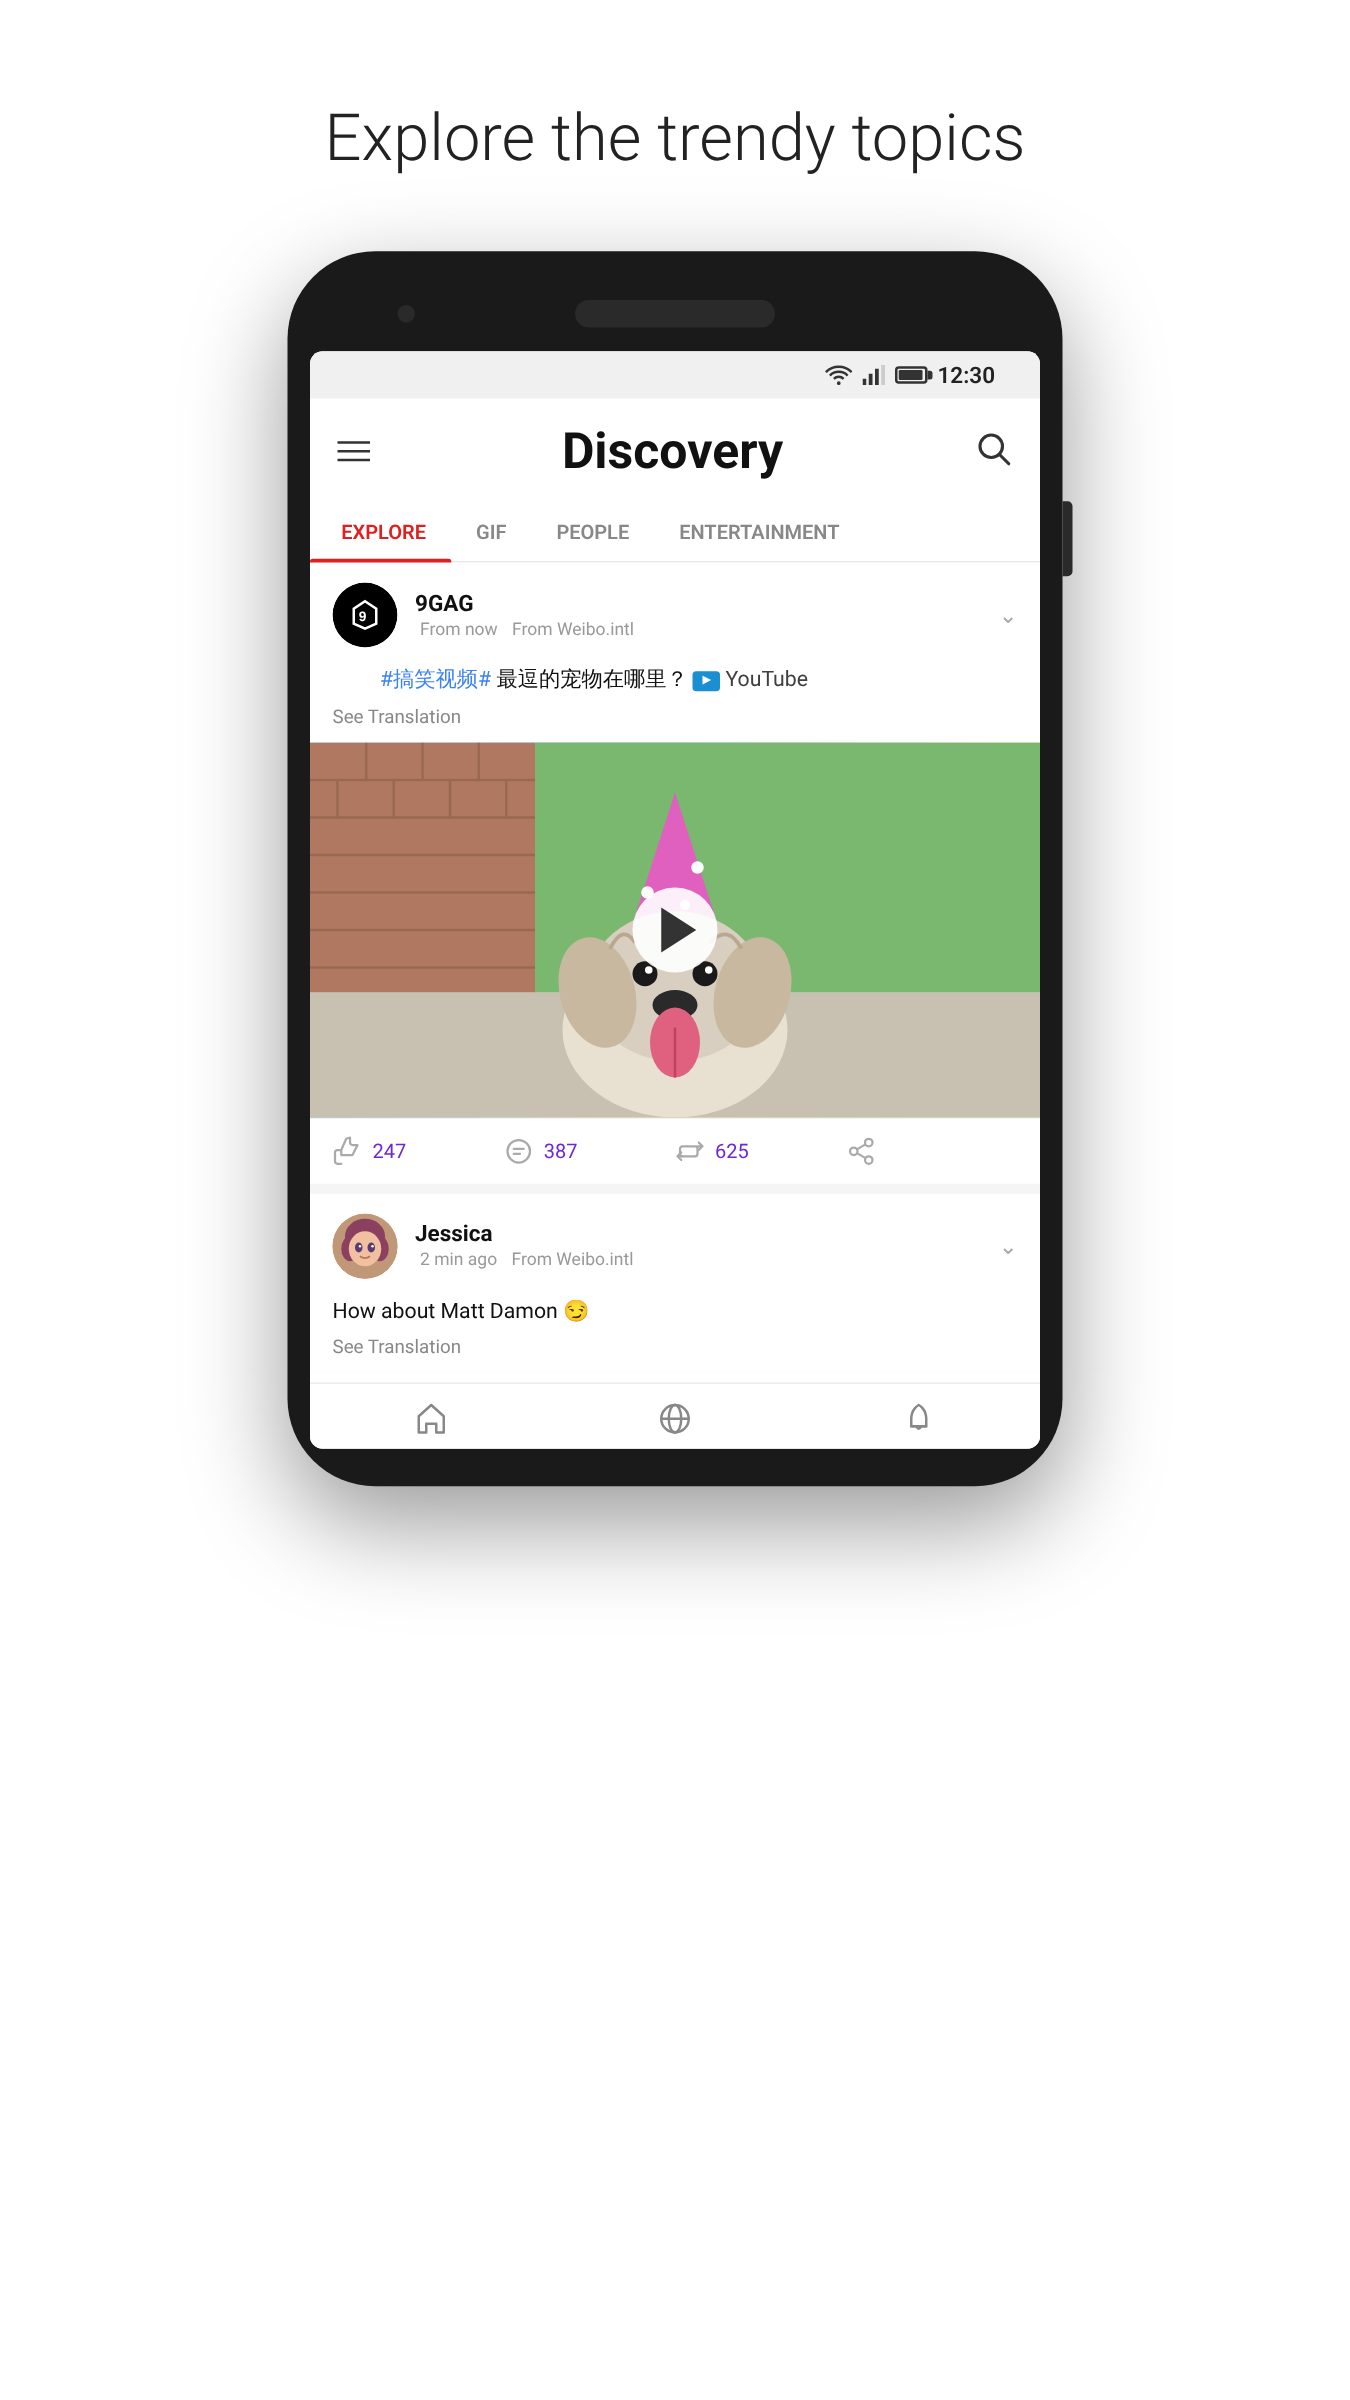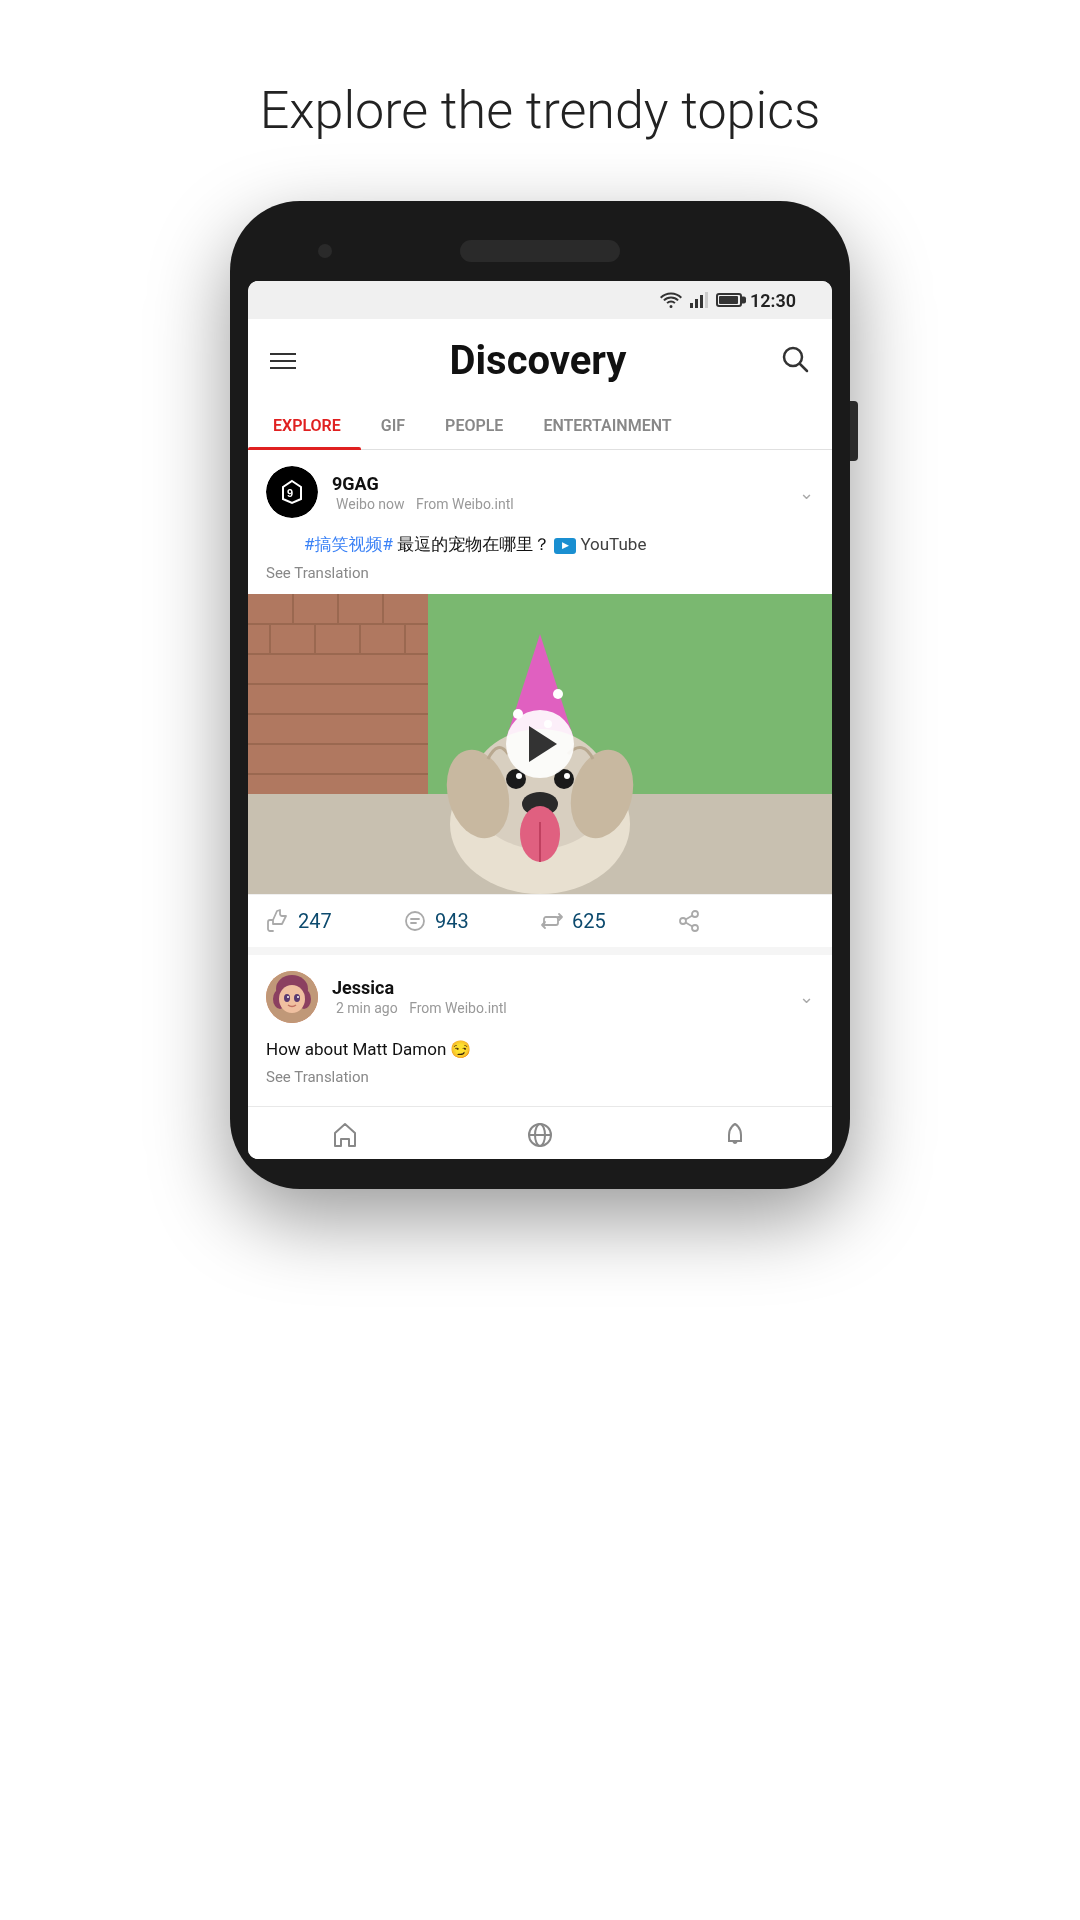--- a/index.html
+++ b/index.html
@@ -323,22 +323,22 @@
       gap: 0;
     }
     .action-item {
       display: flex;
       align-items: center;
       gap: 8px;
       flex: 1;
       cursor: pointer;
     }
     .action-count {
-      font-size: 20px;
-      color: #0c4a6e;
+      font-size: 16px;
+      color: #6d28d9;
     }
 
     
     .bottom-nav {
       display: flex;
       background: #fff;
       border-top: 1px solid #e8e8e8;
       padding: 14px 0 10px;
     }
     .nav-item {
@@ -444,21 +444,21 @@
               <svg width="38" height="38" viewBox="0 0 38 38">
                 <rect width="38" height="38" rx="19" fill="#000"></rect>
                 <path d="M19 8 L28 14 L28 26 L19 30 L10 26 L10 14 Z" fill="none" stroke="white" stroke-width="2"></path>
                 <text x="14" y="24" fill="white" font-size="11" font-weight="bold" font-family="Arial">9</text>
               </svg>
             </div>
           </div>
           <div class="post-meta">
             <div class="post-author">9GAG</div>
             <div class="post-subtitle">
-              <span>Weibo now</span>
+              <span>From now</span>
               <span>From Weibo.intl</span>
             </div>
           </div>
           <div class="chevron-down">⌄</div>
         </div>
 
         <div class="post-body">
           <div class="post-text">
             <span class="hashtag">#搞笑视频#</span><span> 最逗的宠物在哪里？</span>
             <span class="youtube-icon-inline"></span><span class="youtube-link">YouTube</span>
@@ -531,21 +531,21 @@
               <path d="M7 22H4a2 2 0 0 1-2-2v-7a2 2 0 0 1 2-2h3m7-10v4a2 2 0 0 0 2 2h4l-4 8H7V11l4-9z" stroke="#aaa" stroke-width="1.8" stroke-linecap="round" stroke-linejoin="round"></path>
             </svg>
             <span class="action-count">247</span>
           </div>
 
           <div class="action-item">
             <svg width="24" height="24" viewBox="0 0 24 24" fill="none">
               <circle cx="12" cy="12" r="9" stroke="#aaa" stroke-width="1.8" fill="none"></circle>
               <path d="M8 10h8M8 14h5" stroke="#aaa" stroke-width="1.8" stroke-linecap="round"></path>
             </svg>
-            <span class="action-count">943</span>
+            <span class="action-count">387</span>
           </div>
 
           <div class="action-item">
             <svg width="24" height="24" viewBox="0 0 24 24" fill="none">
               <path d="M18 8H22M22 8L19 5M22 8L19 11" stroke="#aaa" stroke-width="1.8" stroke-linecap="round" stroke-linejoin="round"></path>
               <path d="M6 16H2M2 16L5 19M2 16L5 13" stroke="#aaa" stroke-width="1.8" stroke-linecap="round" stroke-linejoin="round"></path>
               <rect x="4" y="8" width="14" height="8" rx="2" stroke="#aaa" stroke-width="1.8" fill="none"></rect>
             </svg>
             <span class="action-count">625</span>
           </div>

